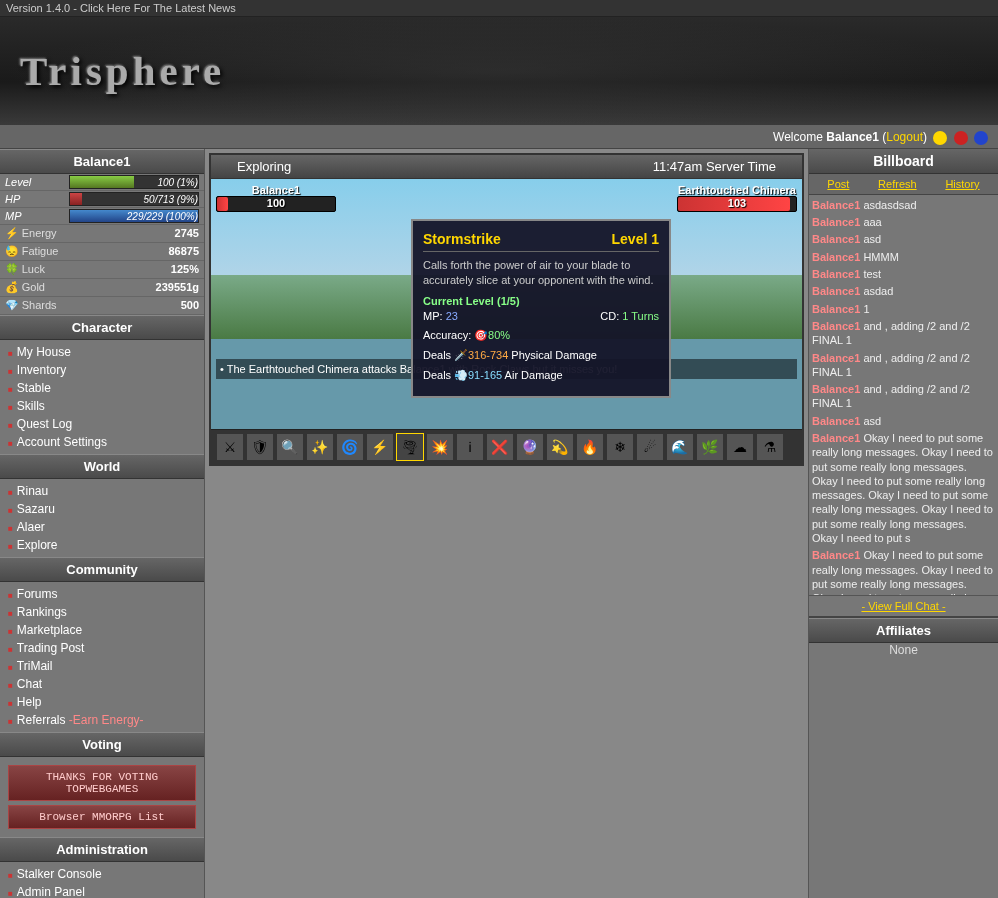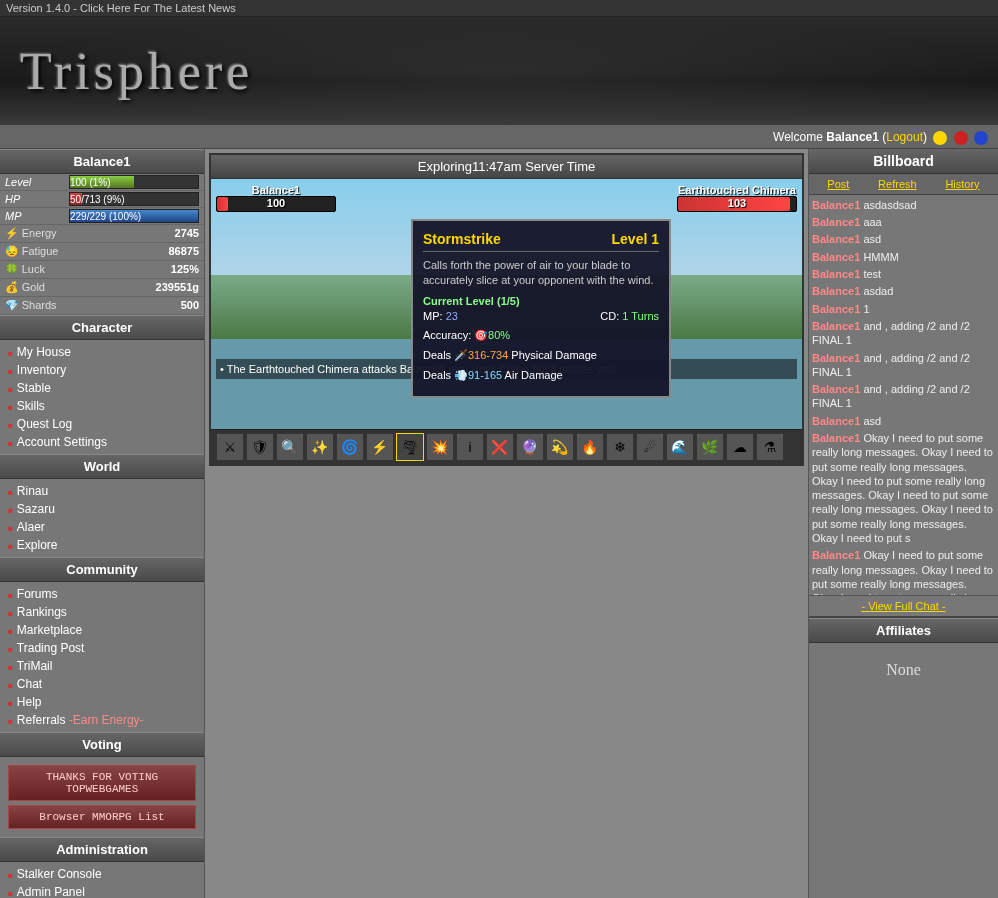--- a/index.html
+++ b/index.html
@@ -27,24 +27,24 @@
       overflow: hidden;
     }
     #header::before {
       content: '';
       position: absolute;
       left: 0; top: 0; right: 0; bottom: 0;
       background: radial-gradient(ellipse at 50% 50%, rgba(80,80,80,0.3) 0%, transparent 70%);
       pointer-events: none;
     }
     #logo {
-      font-size: 52px;
+      font-size: 41px;
       font-family: Georgia, serif;
       color: #c8c8c8;
-      font-weight: normal;
+      font-weight: bold;
       letter-spacing: 4px;
       text-shadow: 2px 2px 4px #000, -1px -1px 2px #888;
       position: relative;
       z-index: 1;
     }
     #logo span { color: #aaa; }
     
     
     #welcome-bar {
       background: #666;
@@ -106,25 +106,26 @@
       overflow: hidden;
     }
     .stat-bar {
       height: 100%;
       position: absolute;
       left: 0; top: 0;
     }
     .stat-bar-text {
       position: absolute;
       width: 100%;
-      text-align: left;
+      text-align: right;
       font-size: 10px;
       color: #fff;
       line-height: 14px;
       z-index: 1;
+      font-style: italic;
     }
     
     .bar-level { background: linear-gradient(180deg, #88cc44, #557722); }
     .bar-hp { background: linear-gradient(180deg, #cc4444, #882222); }
     .bar-mp { background: linear-gradient(180deg, #4488cc, #224488); }
     
     .simple-stat {
       display: flex;
       padding: 2px 5px;
       border-bottom: 1px solid #666;
@@ -156,22 +157,22 @@
       padding: 4px;
     }
     
     .game-window {
       border: 2px solid #333;
       background: #555;
     }
     .game-header {
       background: linear-gradient(180deg, #666 0%, #444 100%);
       display: flex;
-      justify-content: center;
-      padding: 4px 18px;
+      justify-content: space-between;
+      padding: 4px 26px;
       color: #fff;
       font-size: 13px;
       border-bottom: 1px solid #333;
     }
     
     .battle-area {
       background: #6699aa;
       position: relative;
       height: 250px;
       overflow: hidden;
@@ -361,25 +362,24 @@
       font-size: 11px;
       cursor: pointer;
       text-decoration: underline;
       border-top: 1px solid #555;
     }
     
     .affiliates-section {
       border-top: 2px solid #444;
     }
     .affiliates-content {
-      padding: 18px;
+      padding: 0;
       color: #ddd;
-      font-size: 16px;
+      font-size: 12px;
       text-align: center;
-      font-family: Liberation Serif, serif;
     }
     
     
     .vote-btn {
       display: block;
       margin: 4px 8px;
       background: linear-gradient(180deg, #884444, #662222);
       border: 1px solid #aa4444;
       color: #ffcccc;
       text-align: center;

